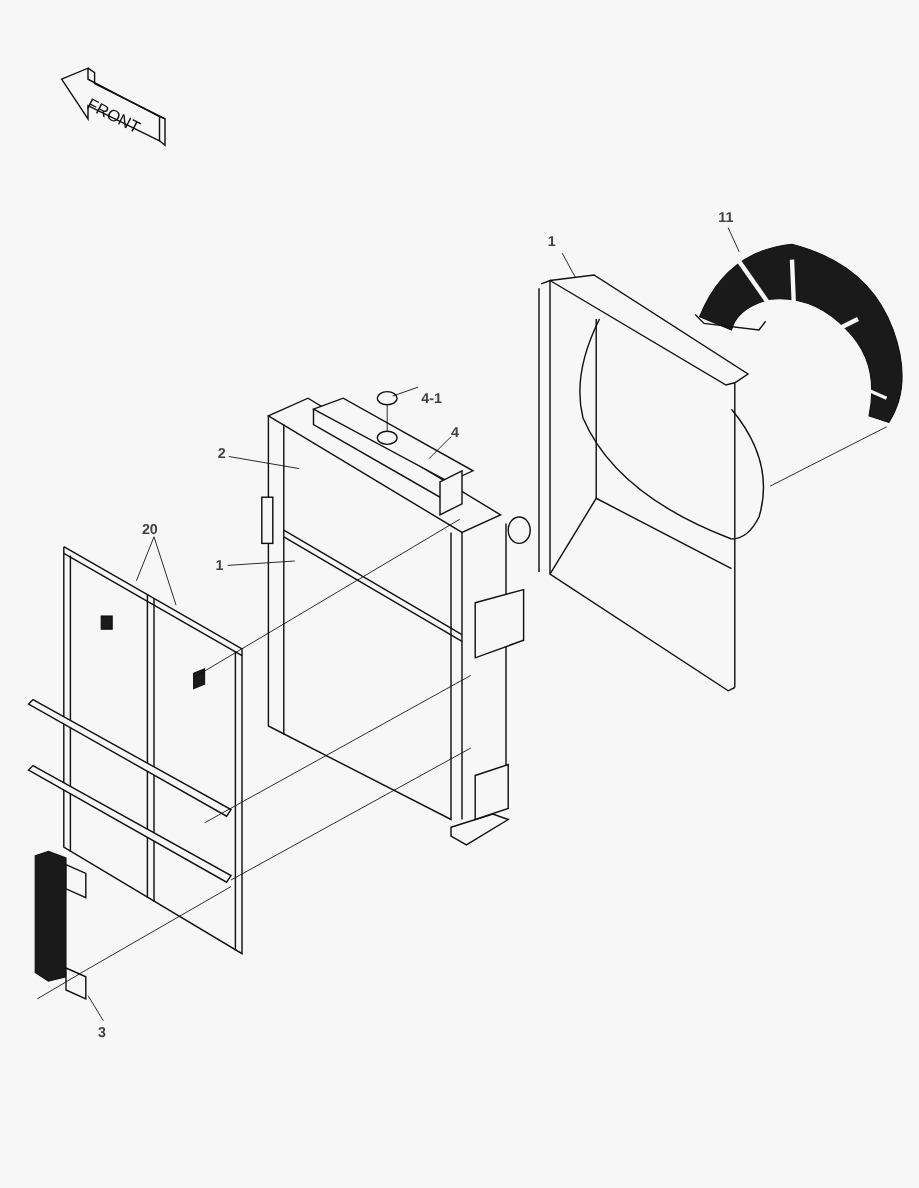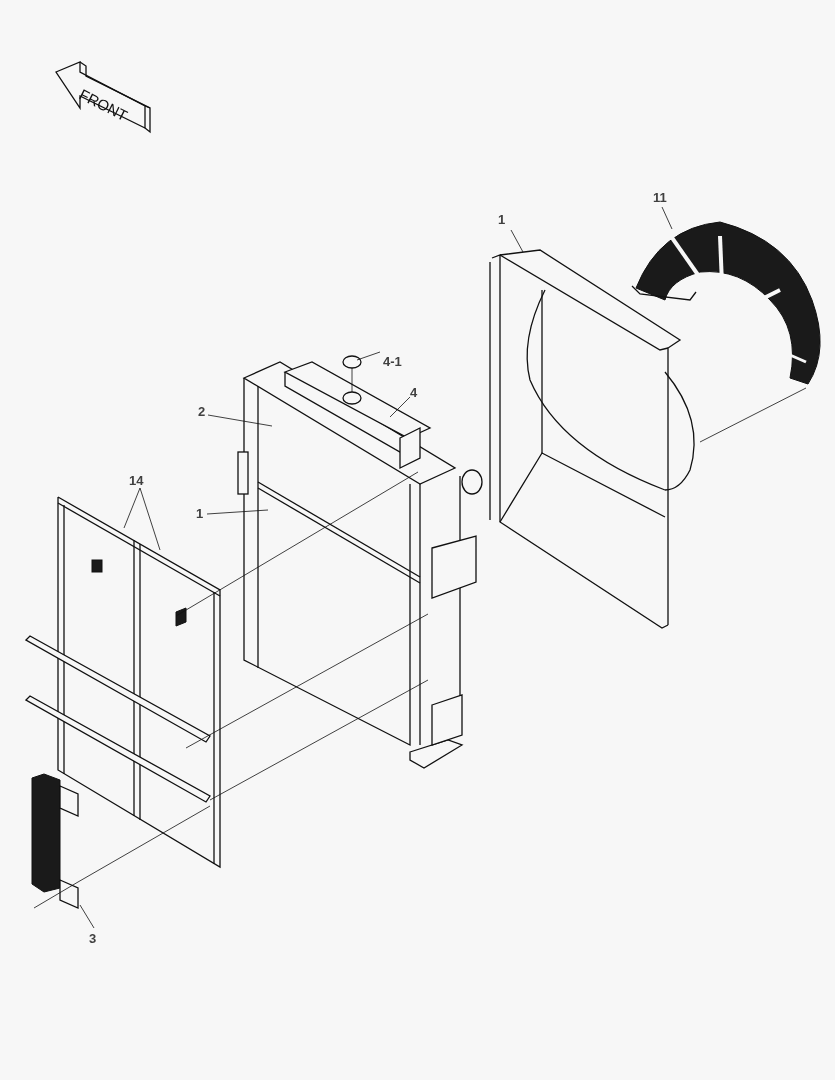--- a/index.html
+++ b/index.html
@@ -110,13 +110,13 @@
   </g>
 </svg>
 
 <div class="callout" style="left:196px;top:507px;">1</div>
 <div class="callout" style="left:198px;top:405px;">2</div>
 <div class="callout" style="left:89px;top:932px;">3</div>
 <div class="callout" style="left:410px;top:386px;">4</div>
 <div class="callout" style="left:383px;top:355px;">4-1</div>
 <div class="callout" style="left:498px;top:213px;">1</div>
 <div class="callout" style="left:653px;top:191px;">11</div>
-<div class="callout" style="left:129px;top:474px;">14</div>
+<div class="callout" style="left:129px;top:474px;">20</div>
 
 </body></html>

